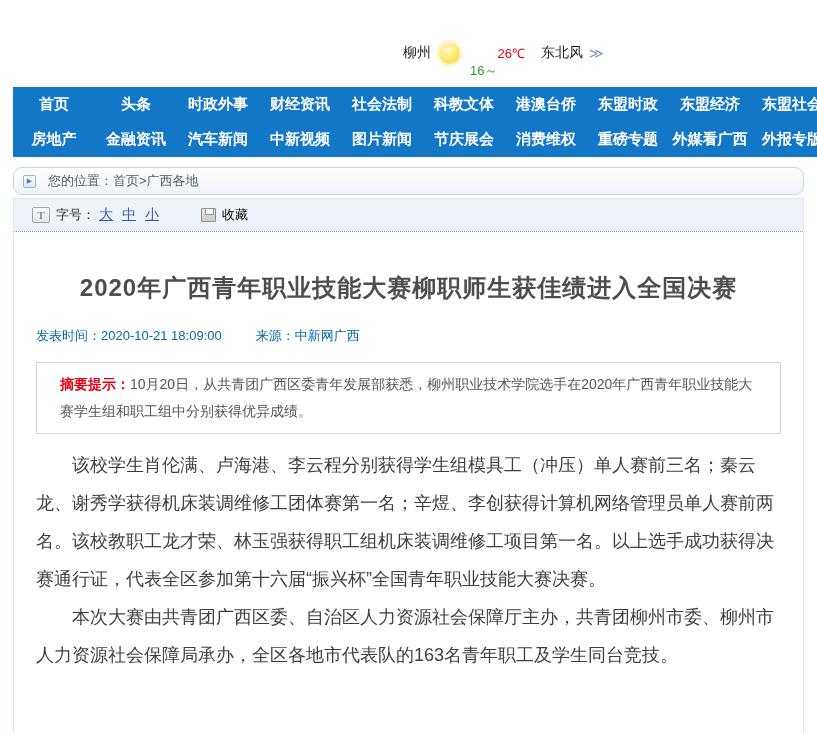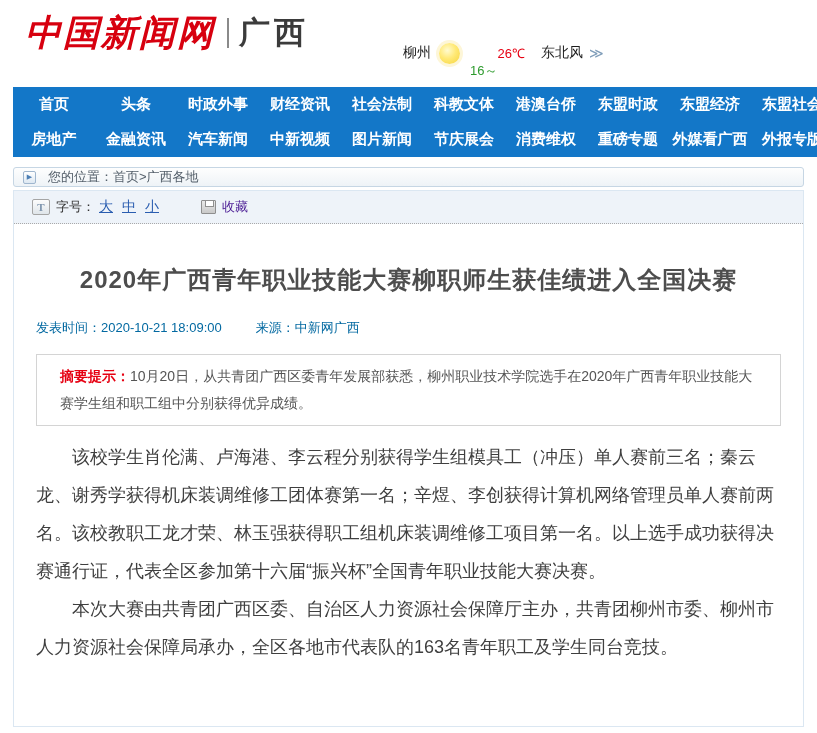--- a/index.html
+++ b/index.html
@@ -28,21 +28,21 @@
   .weather-more { margin-left:6px; color:#7f9db9; font-size:14px; cursor:pointer; }
 
   
   .nav { margin-left:13px; height:70px; background:#1377c8; overflow:hidden; }
   .nav-grid { display:grid; grid-template-columns:repeat(10,82px); grid-auto-rows:35px;
     align-items:center; justify-items:center; width:820px; }
   .nav-item { color:#fff; font-size:15px; font-weight:bold; text-decoration:none;
     white-space:nowrap; cursor:pointer; }
 
   
-  .crumb { margin:10px 13px 0; height:20px; border:1px solid #c6d6e4; border-radius:3px;
+  .crumb { margin:10px 13px 0; height:28px; border:1px solid #c6d6e4; border-radius:9px;
     background:linear-gradient(#fefefe,#eef3f7); display:flex; align-items:center;
     padding:0 9px; }
   .crumb-icon { width:13px; height:13px; border:1px solid #9fb6ce; border-radius:2px;
     background:linear-gradient(#ffffff,#dde8f2); color:#4d7fb5; font-size:7px;
     display:flex; align-items:center; justify-content:center; cursor:pointer; }
   .crumb-icon::before { content:"▶"; }
   .crumb-text { margin-left:12px; font-size:13px; color:#55606b; }
   .crumb-text a { color:#55606b; text-decoration:none; }
 
   
@@ -56,45 +56,40 @@
     font-family:"Liberation Serif", serif; font-size:11px; display:flex;
     align-items:center; justify-content:center; margin-right:6px; }
   .t-icon::before { content:"T"; }
   .size-links { display:flex; gap:9px; margin-left:4px; }
   .size-link { color:#2a5db0; font-size:14px; text-decoration:underline; cursor:pointer; }
   .fav { display:flex; align-items:center; margin-left:42px; cursor:pointer; }
   .fav-icon { width:15px; height:14px; border:1px solid #8f8f8f; border-radius:1px;
     background:linear-gradient(#e9e9e9,#c9c9c9); position:relative; margin-right:6px; }
   .fav-icon::before { content:""; position:absolute; left:3px; top:0; width:7px; height:5px;
     background:#fff; border:1px solid #8f8f8f; border-top:none; }
-  .fav-label { color:#4c1d95; }
+  .fav-label { color:#000000; }
 
   
   .article { padding:40px 22px 0; }
   .title { text-align:center; font-size:24px; font-weight:bold; color:#4d4d4d;
     letter-spacing:1px; }
   .meta { margin-top:23px; text-align:left; font-size:13px; color:#0369a1; }
   .meta .gap { display:inline-block; width:34px; }
   .summary { margin-top:17px; border:1px solid #d4d4d4; padding:8px 23px;
     font-size:14px; line-height:27px; color:#555; }
   .summary-label { color:#e60012; font-weight:bold; }
   .body-text { margin-top:12px; font-size:18px; line-height:38px; color:#3f3f3f; }
   .para { text-indent:2em; }
   .para.lead { font-weight:bold; }
 </style>
 </head>
 <body>
 
 <div class="header">
   <div class="logo-wrap">
-    <div class="logo-row">
-      <span class="logo-main">中国新闻网</span>
-      <span class="logo-div"></span>
-      <span class="logo-region">广西</span>
-    </div>
   </div>
 
   <div class="weather">
     <span class="weather-city">柳州</span>
     <span class="sun"></span>
     <span class="temp-low">16～</span>
     <span class="temp-high">26℃</span>
     <span class="weather-wind">东北风</span>
     <span class="weather-more">≫</span>
   </div>

